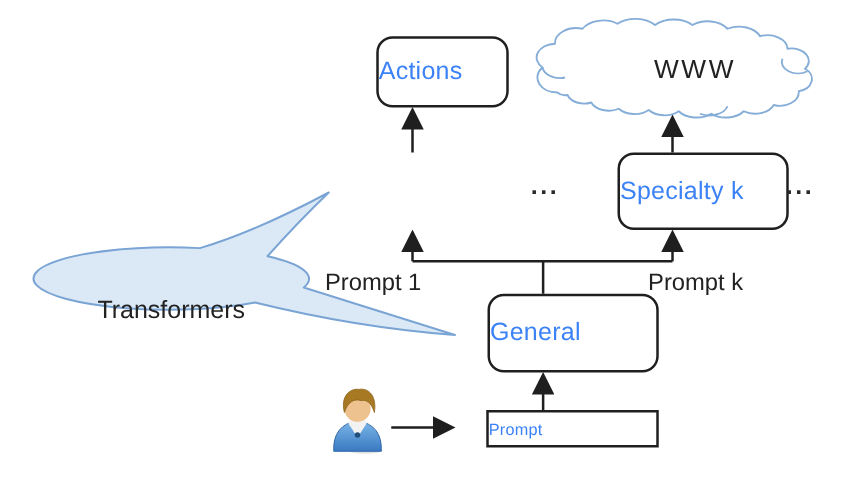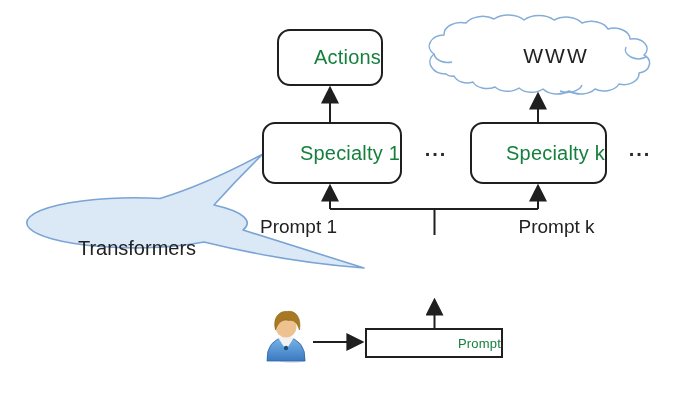--- a/index.html
+++ b/index.html
@@ -11,24 +11,25 @@
     overflow:hidden;
   }
   .layer{position:absolute;left:0;top:0;width:683px;height:401px;}
   svg.layer{z-index:1;}
   .node{
     position:absolute;
     box-sizing:border-box;
     background:#fff;
     border:2.5px solid #1f1f1f;
     border-radius:13px;
-    display:flex;align-items:center;justify-content:flex-end;
-    font-size:20px;color:#15803d;
+    display:flex;align-items:center;justify-content:flex-start;
+    font-size:20px;color:#3b82f6;
     z-index:2;
     letter-spacing:0.2px;
+    margin-left:24px;
   }
   .node.sharp{border-radius:0;border-width:2px;}
   .lbl{
     position:absolute;
     color:#222;font-size:19px;
     text-align:center;
     z-index:3;
     white-space:nowrap;
   }
   .dots{
@@ -117,25 +118,25 @@
       <circle cx="286" cy="348" r="2.2" fill="#1f4e79"></circle>
       <circle cx="286" cy="327" r="10.5" fill="#eec28f"></circle>
       <path d="M 275.5,330 C 272,316 281,310.5 287,311.5 C 296,310 301.5,318 299.5,330
                C 297,322 293,319.5 289,320.5 C 283,318.5 278,322 275.5,330 Z" fill="#a87923" stroke="#8a5f17" stroke-width="0.6"></path>
     </g>
   </svg>
 
   <div class="node" id="box-actions">
     <span>Actions</span>
   </div>
-  <div class="node" id="box-spec1">
-    <span>Specialty 1</span>
-  </div>
   <div class="node" id="box-speck">
     <span>Specialty k</span>
+  </div>
+  <div class="node" id="box-general">
+    <span>General</span>
   </div>
   <div class="node sharp" id="box-prompt">
     <span>Prompt</span>
   </div>
 
   <div class="lbl" id="lbl-www">WWW</div>
   <div class="lbl" id="lbl-transformers">Transformers</div>
   <div class="lbl" id="lbl-prompt1">Prompt 1</div>
   <div class="lbl" id="lbl-promptk">Prompt k</div>
   <div class="lbl dots" id="dots-1">...</div>

